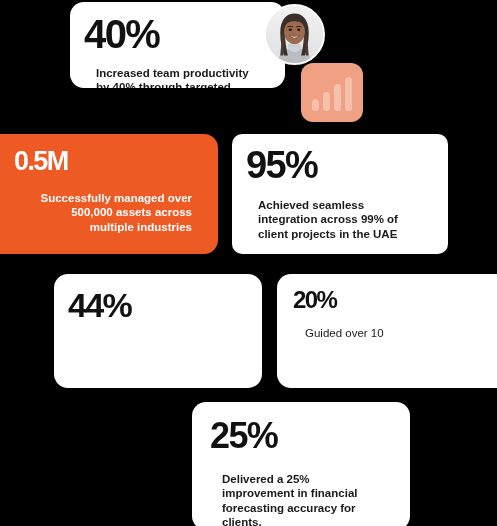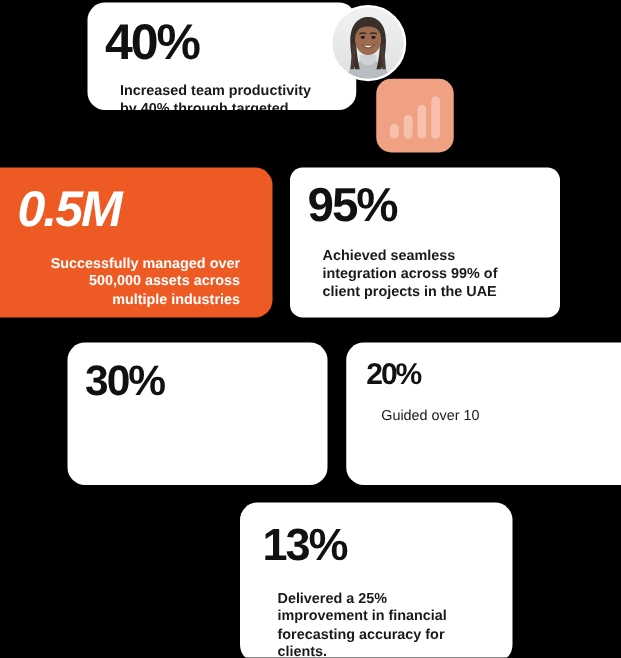--- a/index.html
+++ b/index.html
@@ -63,21 +63,21 @@
   #card-40   { left: 70px;  top: 2px;   width: 215px; height: 86px; }
   #card-05m  { left: -14px; top: 134px; width: 232px; height: 120px; border-radius: 14px; }
   #card-95   { left: 232px; top: 134px; width: 216px; height: 120px; border-radius: 10px; }
   #card-30   { left: 54px;  top: 274px; width: 208px; height: 114px; }
   #card-20   { left: 277px; top: 274px; width: 234px; height: 114px; }
   #card-25   { left: 192px; top: 402px; width: 218px; height: 128px; }
 
   #card-40 .stat-value { font-size: 40px; margin-bottom: 12px; }
   #card-40 .stat-desc  { max-width: 190px; }
   #card-05m { padding-left: 28px; padding-top: 14px; }
-  #card-05m .stat-value { font-size: 40px; margin-bottom: 16px; font-style: italic; }
+  #card-05m .stat-value { font-size: 27px; margin-bottom: 16px; }
   #card-95 .stat-value { font-size: 38px; margin-bottom: 14px; }
   #card-30 { padding-top: 14px; }
   #card-30 .stat-value { font-size: 34px; margin-bottom: 12px; }
   #card-20 { padding-top: 14px; padding-left: 16px; }
   #card-20 .stat-value { font-size: 24px; margin-bottom: 14px; }
   #card-20 .stat-desc { font-weight: normal; }
   #card-25 { padding-top: 16px; padding-left: 18px; }
   #card-25 .stat-value { font-size: 36px; margin-bottom: 18px; }
 
   
@@ -182,26 +182,26 @@
     <span class="stat-value">0.5M</span>
     <span class="stat-desc">Successfully managed over 500,000 assets across multiple industries</span>
   </div>
 
   <div class="card" id="card-95">
     <span class="stat-value">95%</span>
     <span class="stat-desc">Achieved seamless integration across 99% of client projects in the UAE</span>
   </div>
 
   <div class="card" id="card-30">
-    <span class="stat-value">30%</span>
+    <span class="stat-value">44%</span>
   </div>
 
   <div class="card" id="card-20">
     <span class="stat-value">20%</span>
     <span class="stat-desc">Guided over 10</span>
   </div>
 
   <div class="card" id="card-25">
-    <span class="stat-value">13%</span>
+    <span class="stat-value">25%</span>
     <span class="stat-desc">Delivered a 25% improvement in financial forecasting accuracy for clients.</span>
   </div>
 
 </div>
 
 </body></html>

